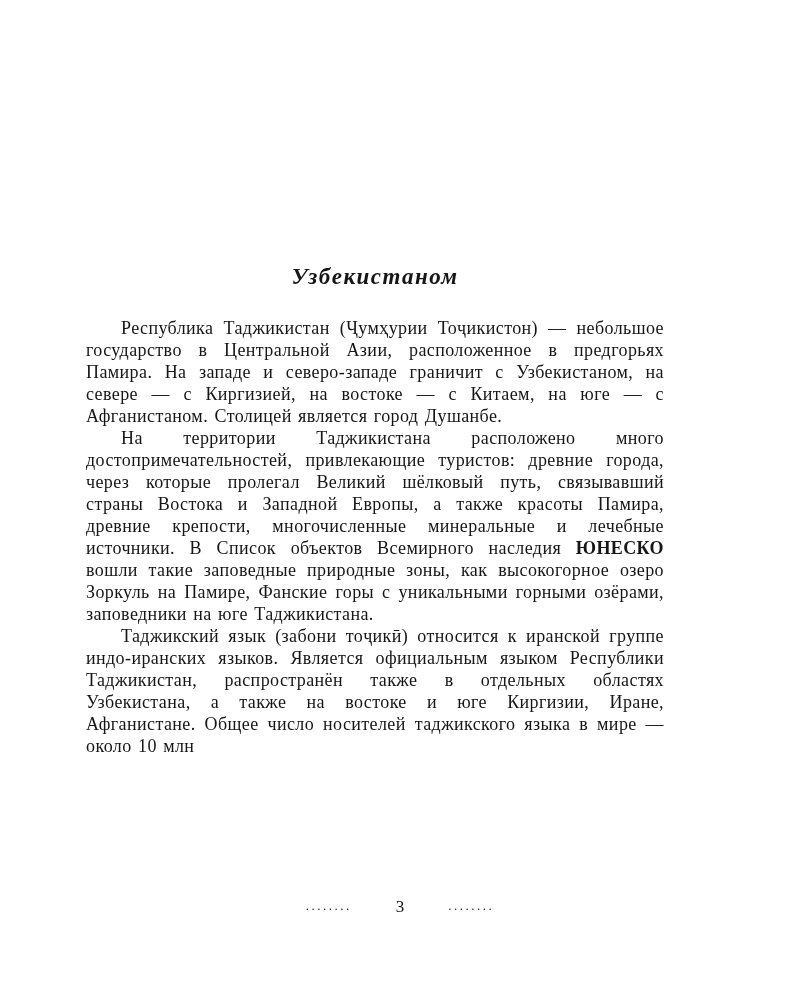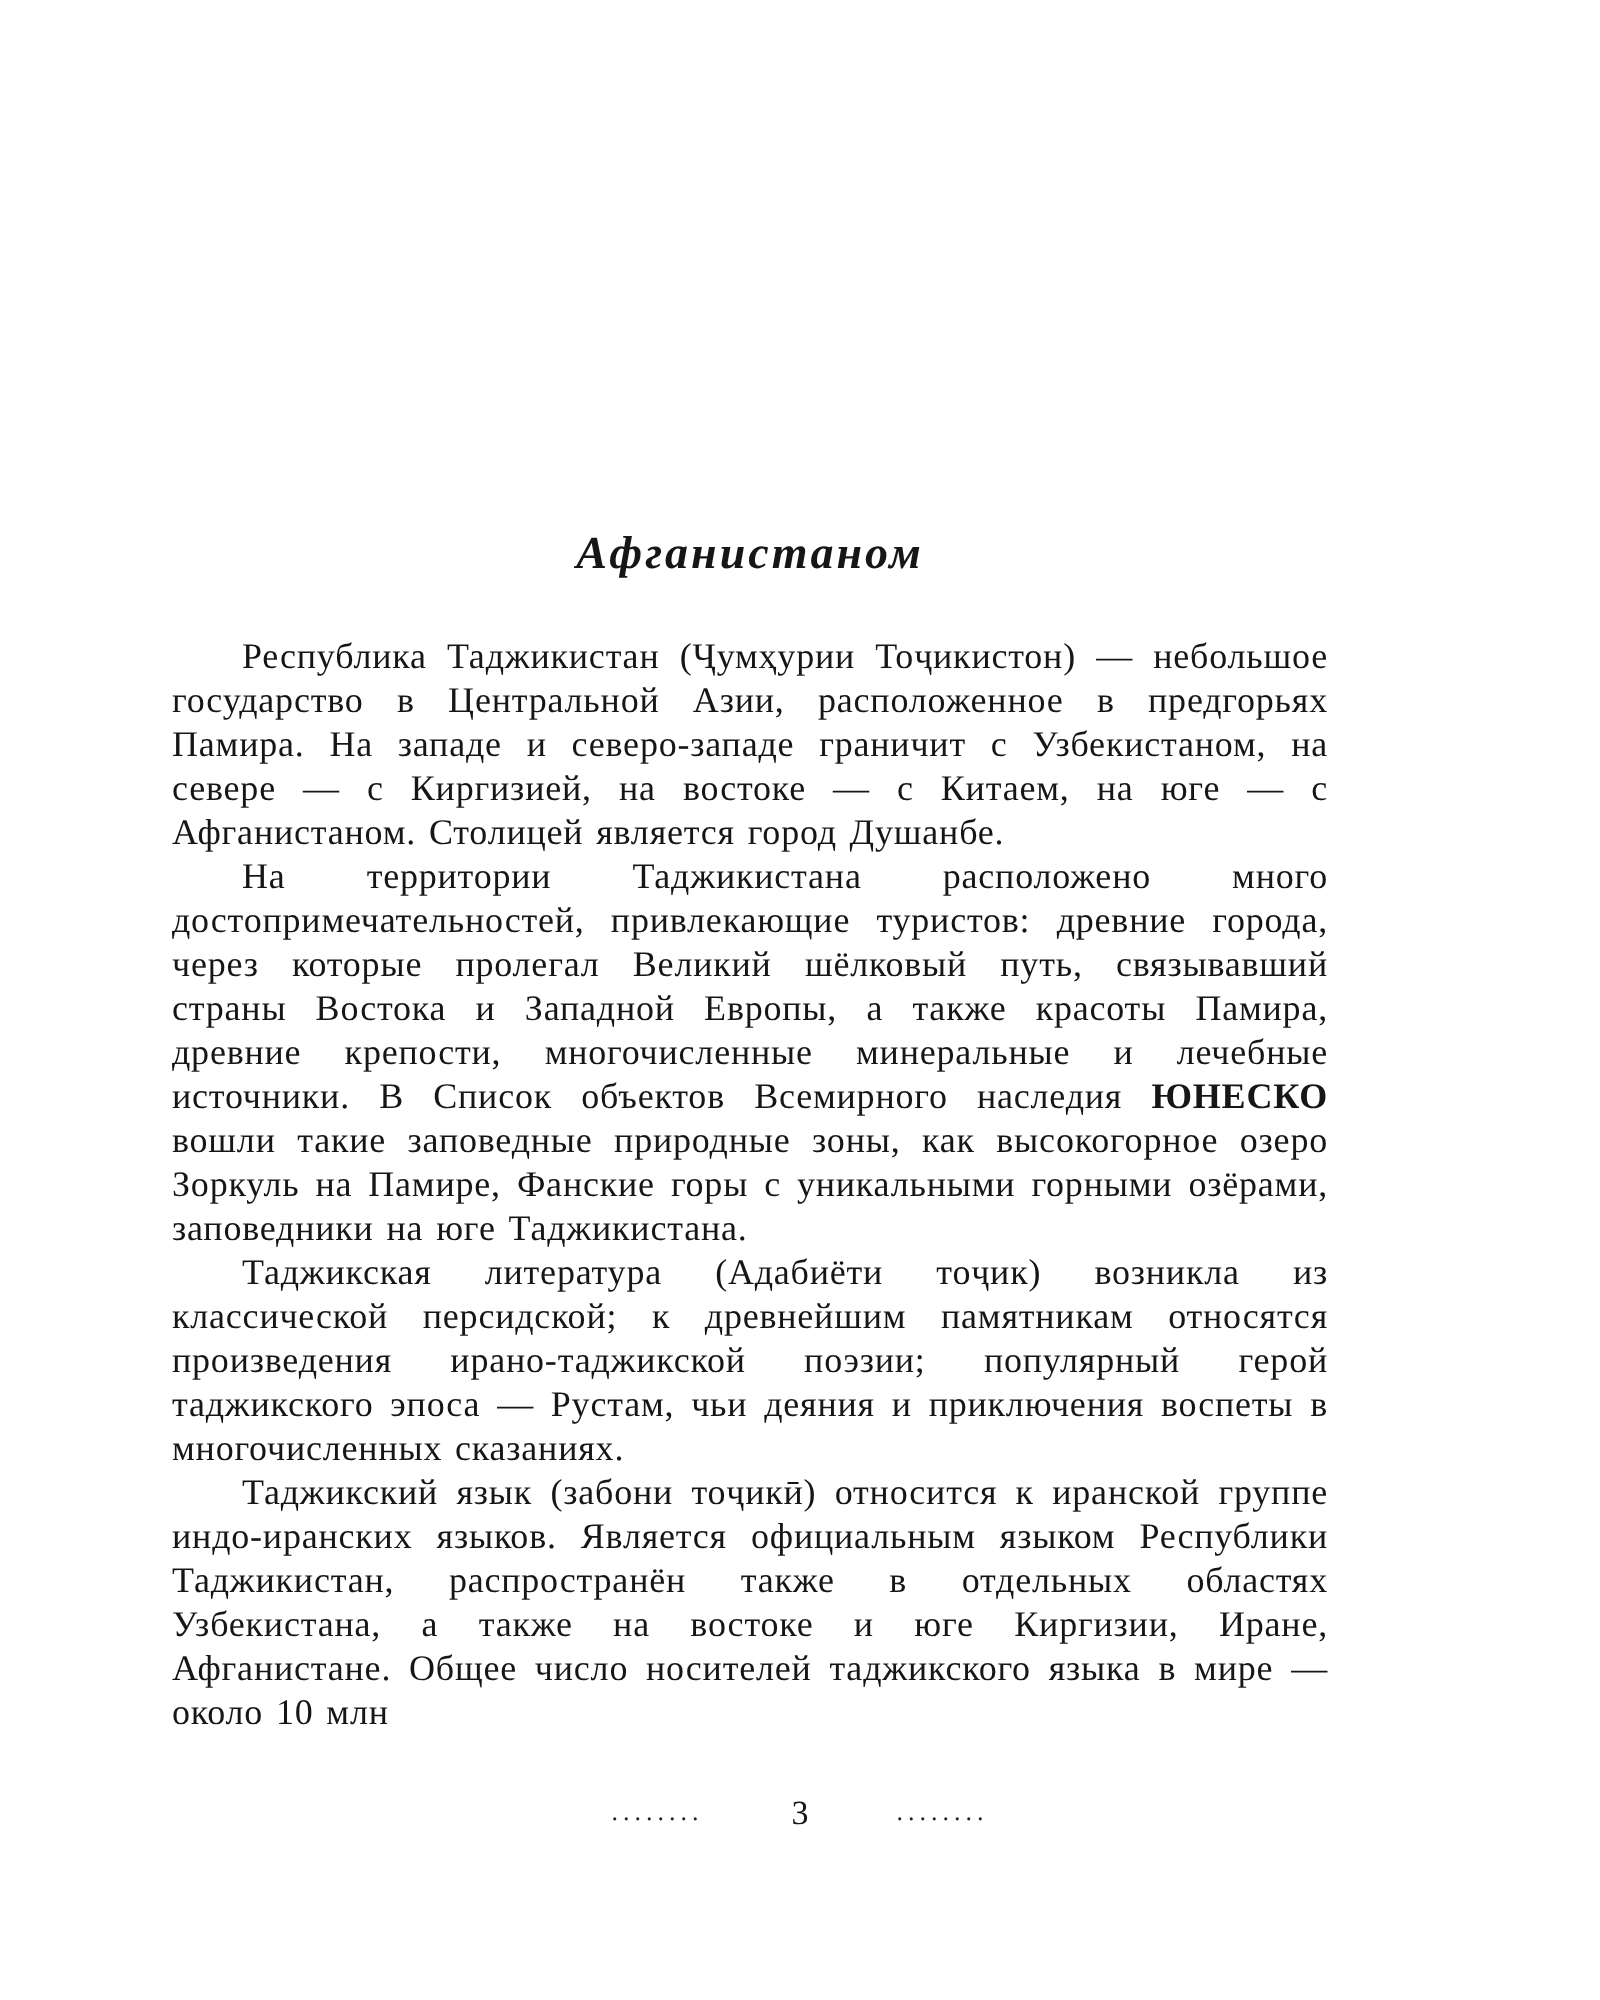--- a/index.html
+++ b/index.html
@@ -58,25 +58,24 @@
     margin: 0 40px;
     font-size: 17px;
     color: #161616;
   }
 </style>
 </head>
 <body>
 
 <div class="page">
   <div class="content">
-    <h1 class="title">Афганистаном</h1>
+    <h1 class="title">Узбекистаном</h1>
     <div class="paragraphs">
       <p>Республика Таджикистан (Ҷумҳурии Тоҷикистон) — небольшое государство в Центральной Азии, расположенное в предгорьях Памира. На западе и северо-западе граничит с Узбекистаном, на севере — с Киргизией, на востоке — с Китаем, на юге — с Афганистаном. Столицей является город Душанбе.</p>
       <p>На территории Таджикистана расположено много достопримечательностей, привлекающие туристов: древние города, через которые пролегал Великий шёлковый путь, связывавший страны Востока и Западной Европы, а также красоты Памира, древние крепости, многочисленные минеральные и лечебные источники. В Список объектов Всемирного наследия <b>ЮНЕСКО</b> вошли такие заповедные природные зоны, как высокогорное озеро Зоркуль на Памире, Фанские горы с уникальными горными озёрами, заповедники на юге Таджикистана.</p>
-      <p>Таджикская литература (Адабиёти тоҷик) возникла из классической персидской; к древнейшим памятникам относятся произведения ирано-таджикской поэзии; популярный герой таджикского эпоса — Рустам, чьи деяния и приключения воспеты в многочисленных сказаниях.</p>
       <p>Таджикский язык (забони тоҷикӣ) относится к иранской группе индо-иранских языков. Является официальным языком Республики Таджикистан, распространён также в отдельных областях Узбекистана, а также на востоке и юге Киргизии, Иране, Афганистане. Общее число носителей таджикского языка в мире — около 10 млн</p>
     </div>
   </div>
   <div class="footer">
     <span class="dots">........</span>
     <span class="pagenum">3</span>
     <span class="dots">........</span>
   </div>
 </div>
 

